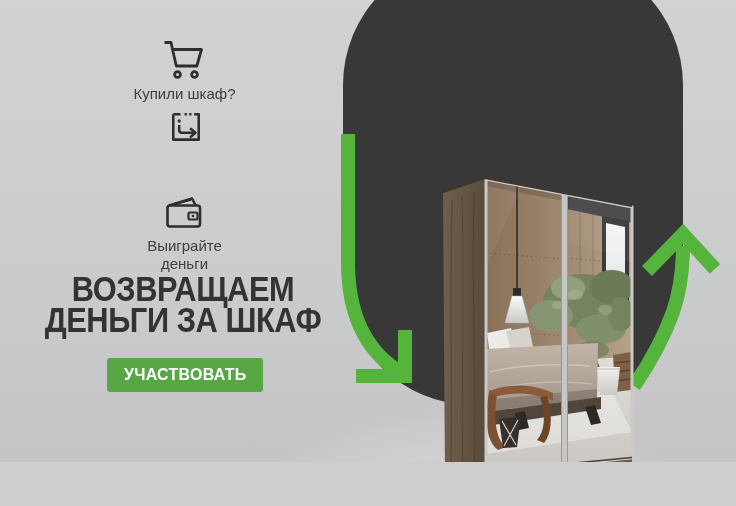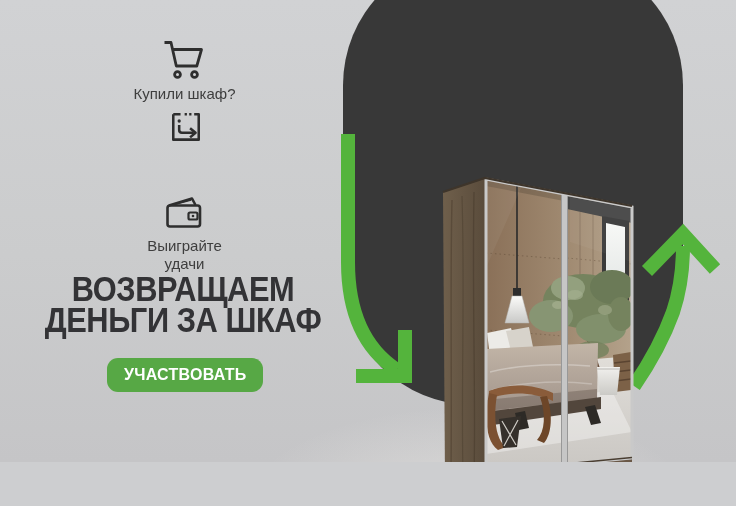--- a/index.html
+++ b/index.html
@@ -32,21 +32,21 @@
   .label-2{top:151px;}
   .label-3{top:237px;}
 
   .heading{
     position:absolute;left:18px;top:273px;width:330px;margin:0;
     text-align:center;color:#333336;font-weight:bold;font-size:35px;line-height:31px;
     letter-spacing:-0.5px;transform:scaleX(.88);white-space:pre-line;
   }
   .cta{
     position:absolute;left:107px;top:358px;width:156px;height:34px;
-    background:#57a845;border:none;border-radius:11px;cursor:pointer;
+    background:#57a845;border:none;border-radius:3px;cursor:pointer;
     color:#ffffff;font-family:"Liberation Sans",sans-serif;font-weight:bold;
     font-size:17px;letter-spacing:.3px;padding:0;
   }
   .cta span{display:inline-block;transform:scaleX(.94);}
 </style>
 </head>
 <body>
 
 <div class="banner">
 
@@ -213,21 +213,21 @@
   </svg>
 
   <svg class="step-icon icon-wallet" width="44" height="44" viewBox="0 0 44 44" fill="none" stroke="#2e2e2e" stroke-width="2.6" stroke-linejoin="round">
     <path d="M7 14.5 L30 7.5 L33.5 14"></path>
     <path d="M10.5 14 L29 9" stroke-width="1.5"></path>
     <rect x="5.5" y="14.5" width="32.5" height="21" rx="2.5"></rect>
     <rect x="26.5" y="21.5" width="9" height="7" rx="1.5" stroke-width="2.2"></rect>
     <circle cx="31" cy="25" r="1.3" fill="#2e2e2e" stroke="none"></circle>
   </svg>
   <div class="step-label label-3">Выиграйте
-удачи</div>
+деньги</div>
 
   <h1 class="heading"><span>ВОЗВРАЩАЕМ</span>
 <span>ДЕНЬГИ ЗА ШКАФ</span></h1>
 
   <button class="cta">
     <span>УЧАСТВОВАТЬ</span>
   </button>
 
 </div>
 

